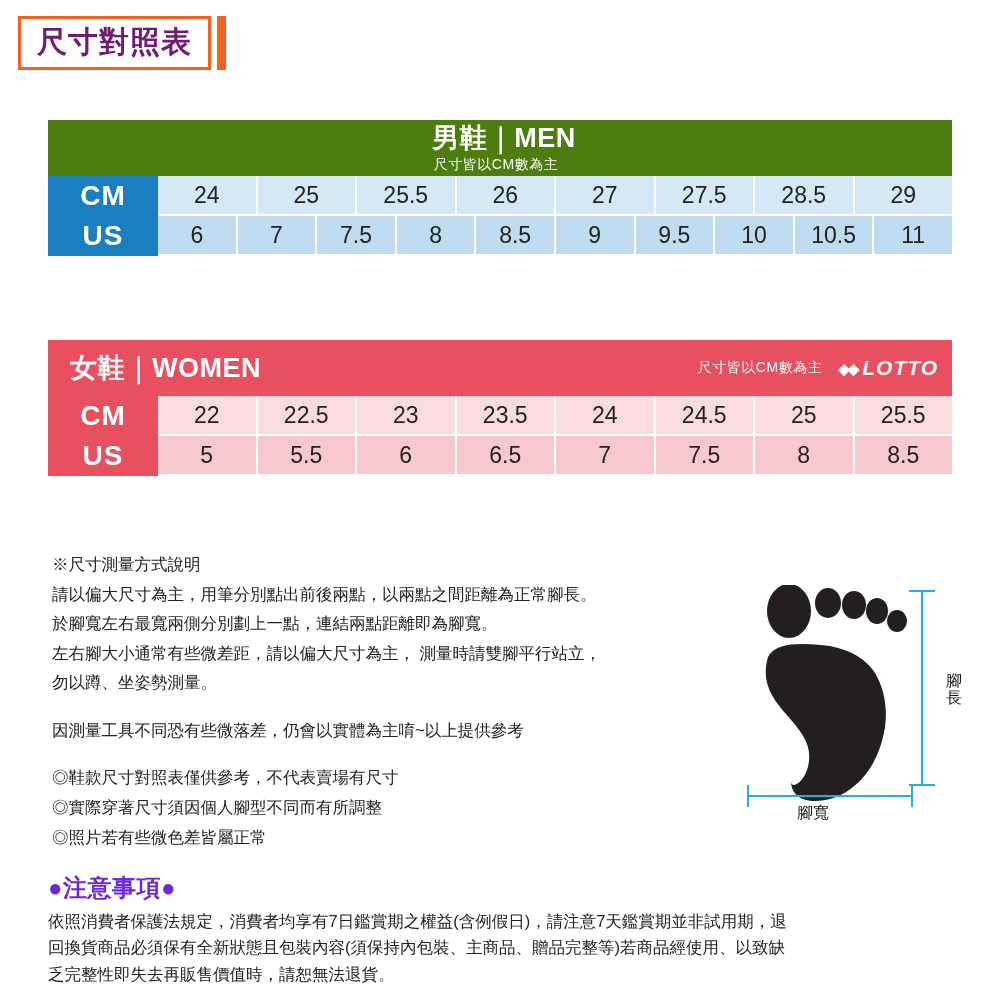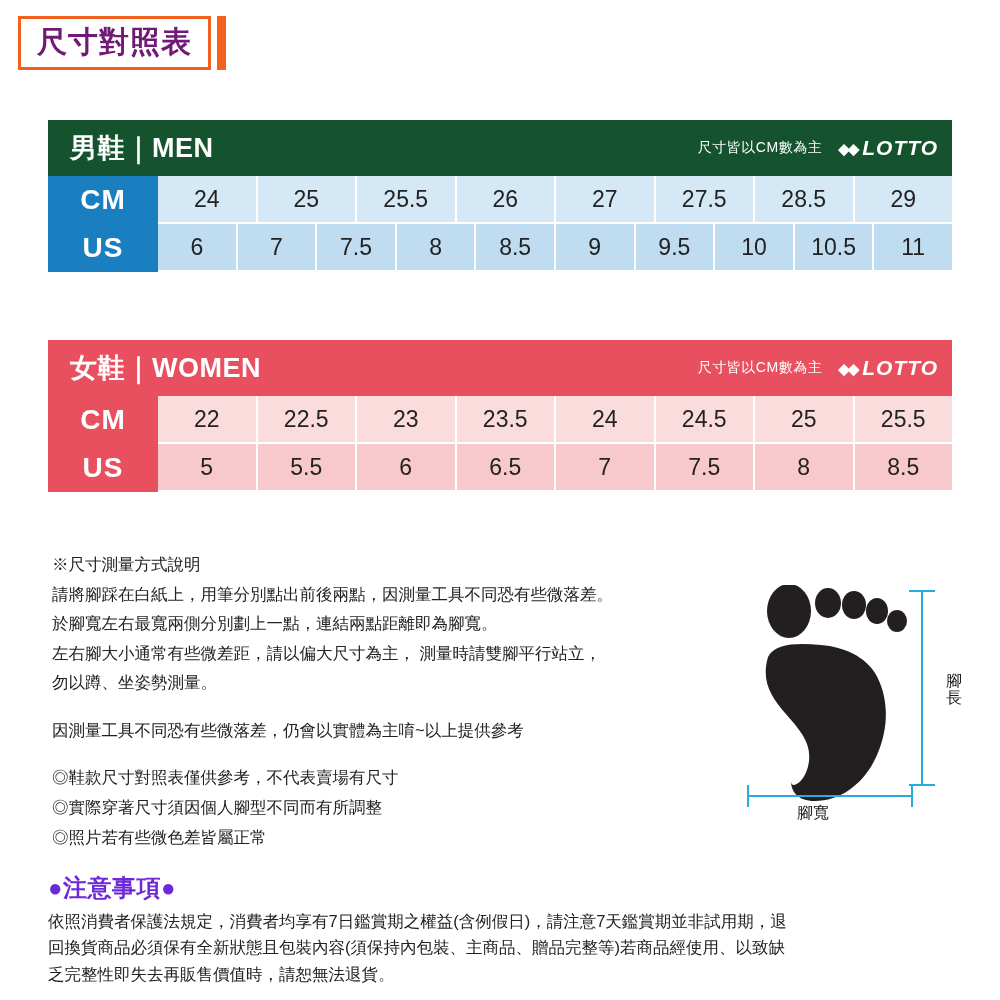--- a/index.html
+++ b/index.html
@@ -51,21 +51,21 @@
   #women-block { top: 340px; }
 
   .tbl-header {
     display: flex;
     align-items: center;
     height: 56px;
     padding: 0 14px 0 22px;
     color: #ffffff;
     box-sizing: border-box;
   }
-  .tbl-header.men { background: #14532d; }
+  .tbl-header.men { background: #4d7c0f; flex-direction: column; }
   .tbl-header.women { background: #e8505f; }
   .tbl-header .cat {
     font-size: 27px;
     font-weight: bold;
     letter-spacing: 0.5px;
   }
   .tbl-header .spacer { flex: 1; }
   .tbl-header .note {
     font-size: 14px;
     margin-right: 16px;
@@ -83,21 +83,21 @@
     display: inline-block;
     margin-right: 5px;
     line-height: 1;
     font-style: normal;
     letter-spacing: -2px;
     font-size: 15px;
   }
 
   .row {
     display: flex;
-    height: 48px;
+    height: 40px;
   }
   .row .lbl {
     width: 110px;
     flex: 0 0 110px;
     display: flex;
     align-items: center;
     justify-content: center;
     color: #ffffff;
     font-size: 28px;
     font-weight: bold;
@@ -271,21 +271,21 @@
       <div class="cell">7</div>
       <div class="cell">7.5</div>
       <div class="cell">8</div>
       <div class="cell">8.5</div>
     </div>
   </div>
 </div>
 
 <div class="notes">
   <p>※尺寸測量方式說明</p>
-  <p>請將腳踩在白紙上，用筆分別點出前後兩點，因測量工具不同恐有些微落差。</p>
+  <p>請以偏大尺寸為主，用筆分別點出前後兩點，以兩點之間距離為正常腳長。</p>
   <p>於腳寬左右最寬兩側分別劃上一點，連結兩點距離即為腳寬。</p>
   <p>左右腳大小通常有些微差距，請以偏大尺寸為主， 測量時請雙腳平行站立，</p>
   <p>勿以蹲、坐姿勢測量。</p>
   <div class="gap"></div>
   <p>因測量工具不同恐有些微落差，仍會以實體為主唷~以上提供參考</p>
   <div class="gap"></div>
   <p>◎鞋款尺寸對照表僅供參考，不代表賣場有尺寸</p>
   <p>◎實際穿著尺寸須因個人腳型不同而有所調整</p>
   <p>◎照片若有些微色差皆屬正常</p>
 </div>

